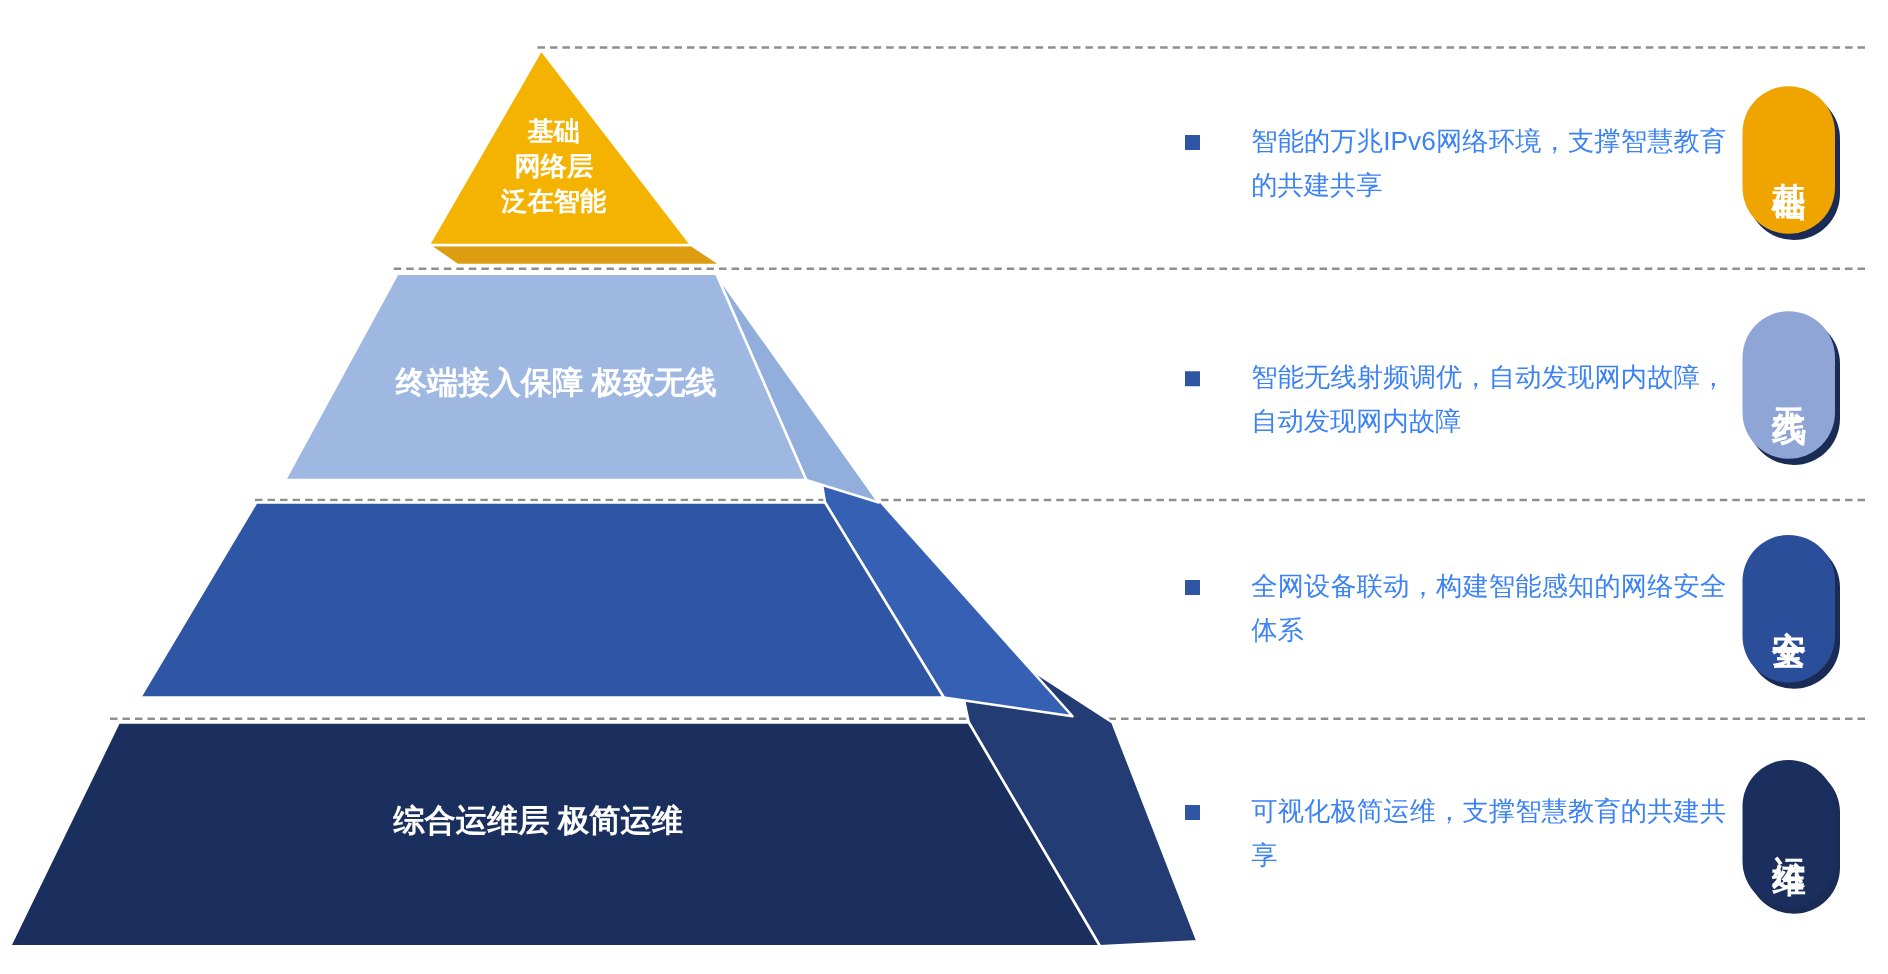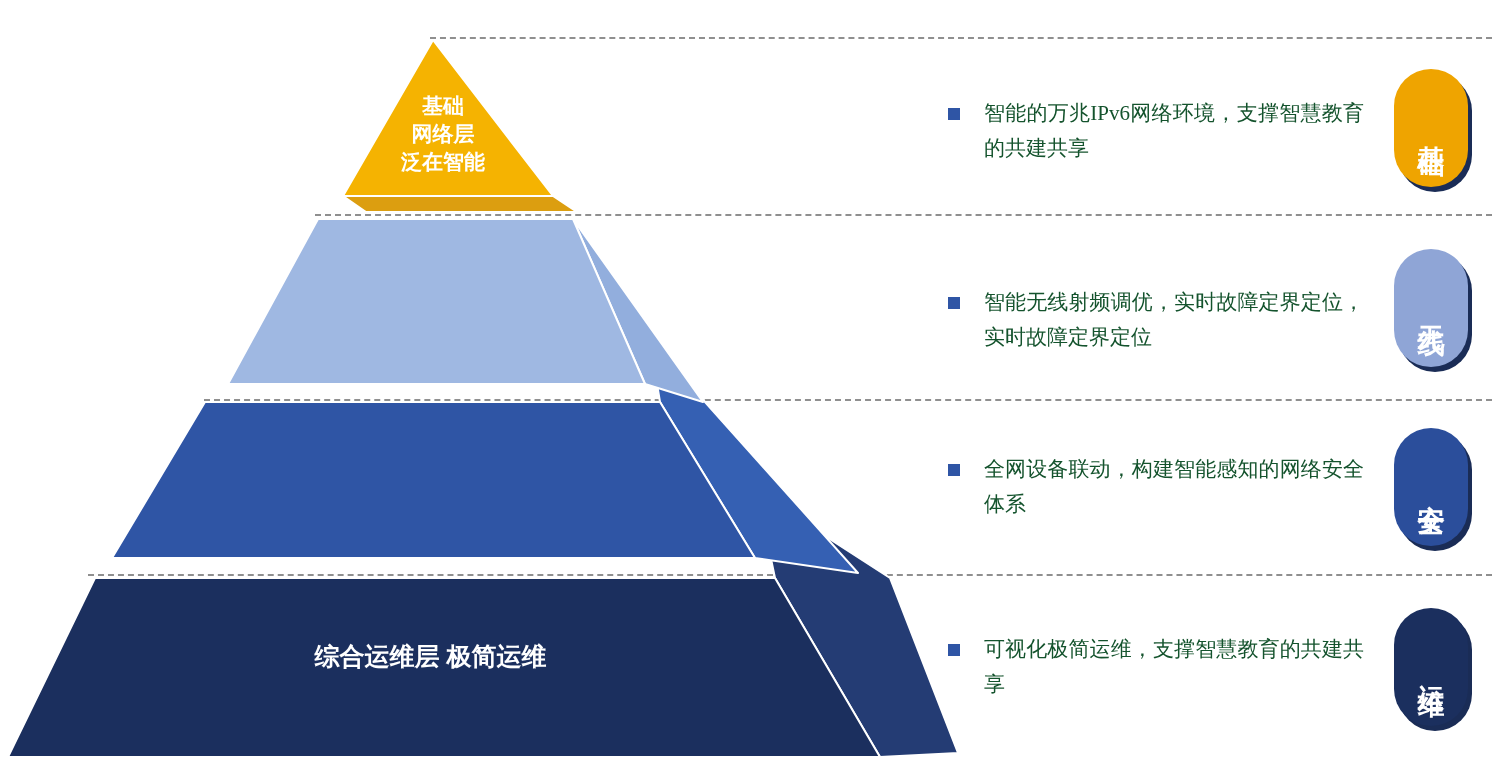--- a/index.html
+++ b/index.html
@@ -22,24 +22,23 @@
   }
   .label-1{left:333px;top:92px;width:220px;font-size:21px;line-height:28px;white-space:pre-line;}
   .label-2{left:245px;top:289px;width:400px;font-size:25px;}
   .label-3{left:215px;top:455px;width:440px;font-size:25px;}
   .label-4{left:208px;top:640px;width:445px;font-size:25px;}
   .note-row{position:absolute;left:948px;width:470px;}
   .note-row .bullet{
     position:absolute;left:0;top:12px;width:12px;height:12px;
   }
   .note-row .note-text{
-    position:absolute;left:36px;top:0;width:380px;
-    font-size:21px;line-height:35px;color:#14532d;
+    position:absolute;left:53px;top:0;width:380px;
+    font-size:21px;line-height:35px;color:#3b82f6;
     text-align:justify;
-    font-family:Liberation Serif, serif;
   }
   .row-1{top:96px;}
   .row-2{top:285px;}
   .row-3{top:452px;}
   .row-4{top:632px;}
   .pill{
     position:absolute;left:1394px;width:74px;height:118px;
     border-radius:37px;
     box-shadow:4px 5px 0 #1a2c56;
     display:flex;align-items:center;justify-content:center;
@@ -74,29 +73,30 @@
     <polygon points="573,219 703,402 645,384" stroke="#ffffff" stroke-width="2" stroke-linejoin="round" fill="#92AEDD"></polygon>
     <polygon points="318,219 573,219 645,384 228,384" stroke="#ffffff" stroke-width="2" stroke-linejoin="round" fill="#9FB8E2"></polygon>
 
     <polygon points="343,196 553,196 577,212 366,212" stroke="#ffffff" stroke-width="2" stroke-linejoin="round" fill="#DC9E10"></polygon>
     <polygon points="433,40 343,196 553,196" stroke="#ffffff" stroke-width="2" stroke-linejoin="round" fill="#F5B301"></polygon>
   </svg>
 
   <div class="layer-label label-1">基础
 网络层
 泛在智能</div>
+  <div class="layer-label label-2">终端接入保障 极致无线</div>
   <div class="layer-label label-4">综合运维层 极简运维</div>
 
   <div class="note-row row-1">
     <span class="bullet" style="background: rgb(47, 85, 165);"></span>
     <div class="note-text">智能的万兆IPv6网络环境，支撑智慧教育的共建共享</div>
   </div>
   <div class="note-row row-2">
     <span class="bullet" style="background: rgb(47, 85, 165);"></span>
-    <div class="note-text">智能无线射频调优，实时故障定界定位，实时故障定界定位</div>
+    <div class="note-text">智能无线射频调优，自动发现网内故障，自动发现网内故障</div>
   </div>
   <div class="note-row row-3">
     <span class="bullet" style="background: rgb(47, 85, 165);"></span>
     <div class="note-text">全网设备联动，构建智能感知的网络安全体系</div>
   </div>
   <div class="note-row row-4">
     <span class="bullet" style="background: rgb(47, 85, 165);"></span>
     <div class="note-text">可视化极简运维，支撑智慧教育的共建共享</div>
   </div>
 

